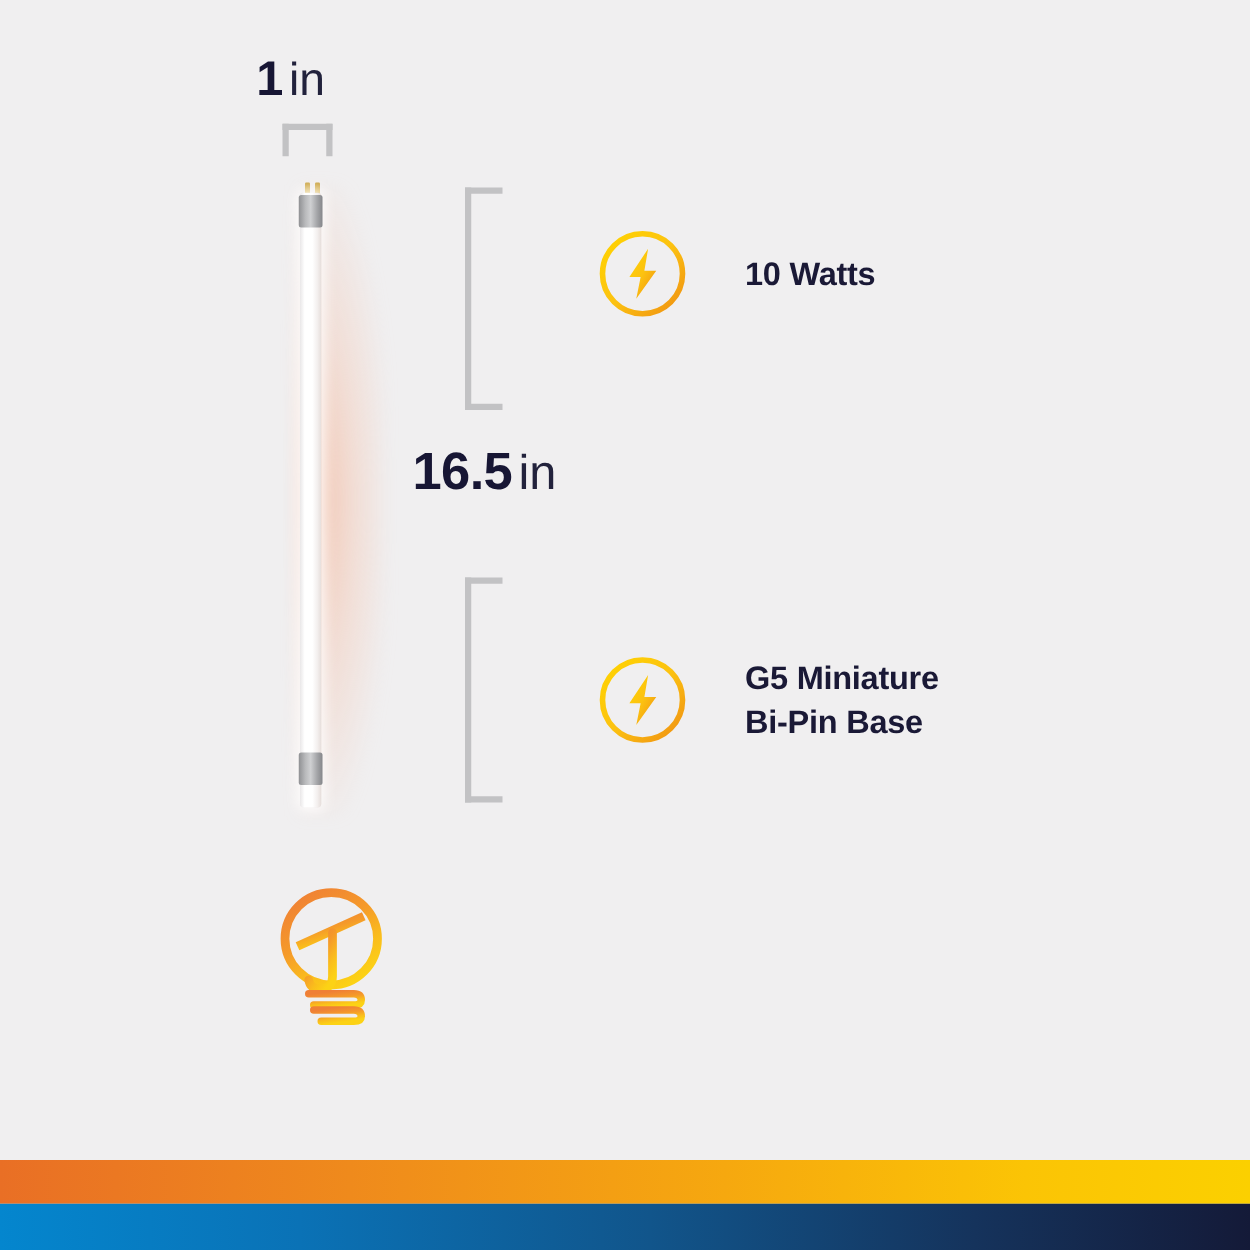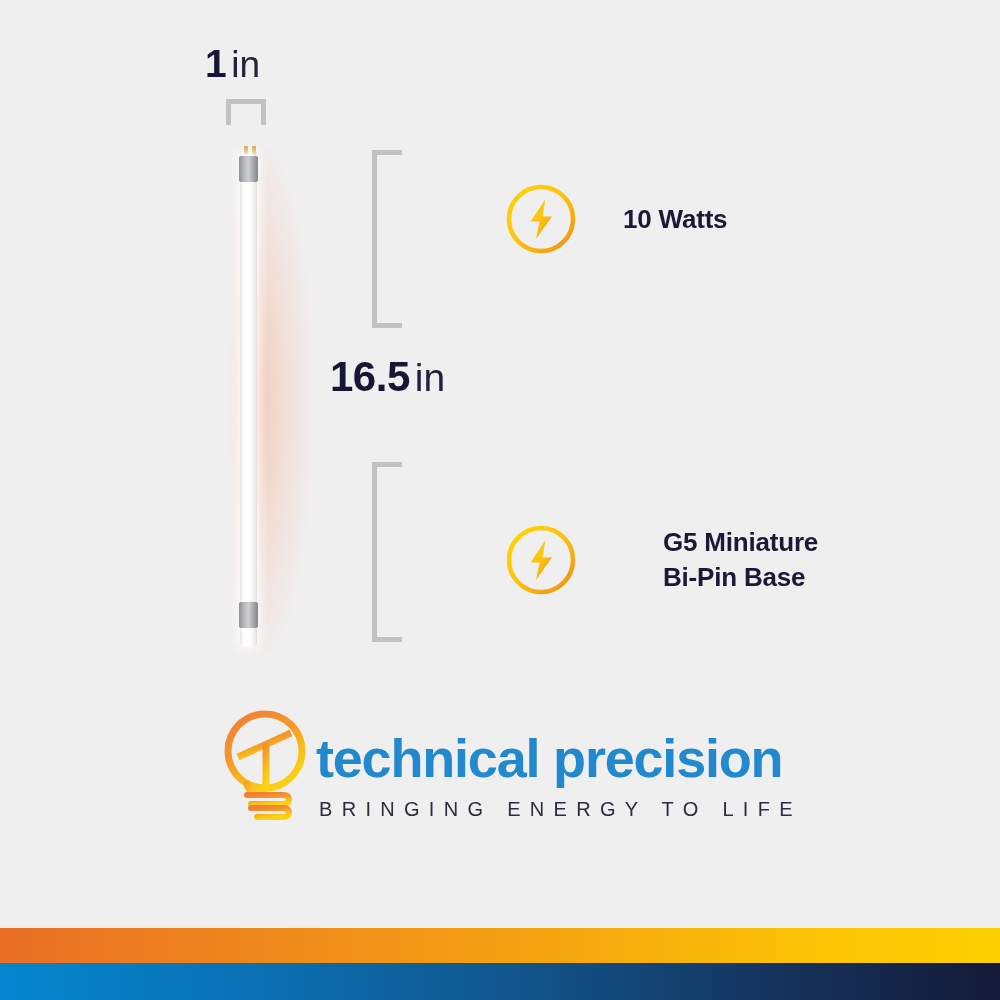--- a/index.html
+++ b/index.html
@@ -134,27 +134,27 @@
     line-height: 1;
     transform: translateX(-0px);
     text-align: center;
   }
   .dim-len-label .dim-num { font-size: 42px; }
   .dim-len-label .dim-unit { font-size: 39px; }
 
   
   .spec {
     position: absolute;
-    left: 504px;
+    left: 477px;
     display: flex;
     align-items: center;
   }
   .spec-1 { top: 182px; }
   .spec-2 { top: 352px; }
-  .spec-3 { top: 523px; gap: 40px; }
+  .spec-3 { top: 523px; }
 
   .spec-icon {
     width: 74px;
     height: 74px;
     flex: 0 0 74px;
     position: relative;
   }
   .spec-text {
     margin-left: 45px;
     font-size: 26px;
@@ -301,22 +301,18 @@
         <circle cx="54" cy="48" r="37" fill="none" stroke="url(#lg)" stroke-width="7"></circle>
 
         <path d="M27 54 L80 30" fill="none" stroke="url(#lg)" stroke-width="7" stroke-linecap="butt"></path>
 
         <path d="M55 43 L55 78 Q55 88 45 88 Q37 88 36 81" fill="none" stroke="url(#lg)" stroke-width="7" stroke-linecap="round"></path>
 
         <path d="M36 92 L72 92 Q78 92 78 97 Q78 101 72 101 L40 101" fill="none" stroke="url(#lg)" stroke-width="6" stroke-linecap="round"></path>
         <path d="M40 105 L72 105 Q78 105 78 110 Q78 114 72 114 L46 114" fill="none" stroke="url(#lg)" stroke-width="6" stroke-linecap="round"></path>
       </svg>
     </div>
-    <div class="logo-words">
-      <div class="wordmark">technical precision</div>
-      <div class="tagline">BRINGING ENERGY TO LIFE</div>
-    </div>
   </div>
 
   <div class="bar-orange"></div>
   <div class="bar-blue"></div>
 
 </div>
 
 </body></html>

